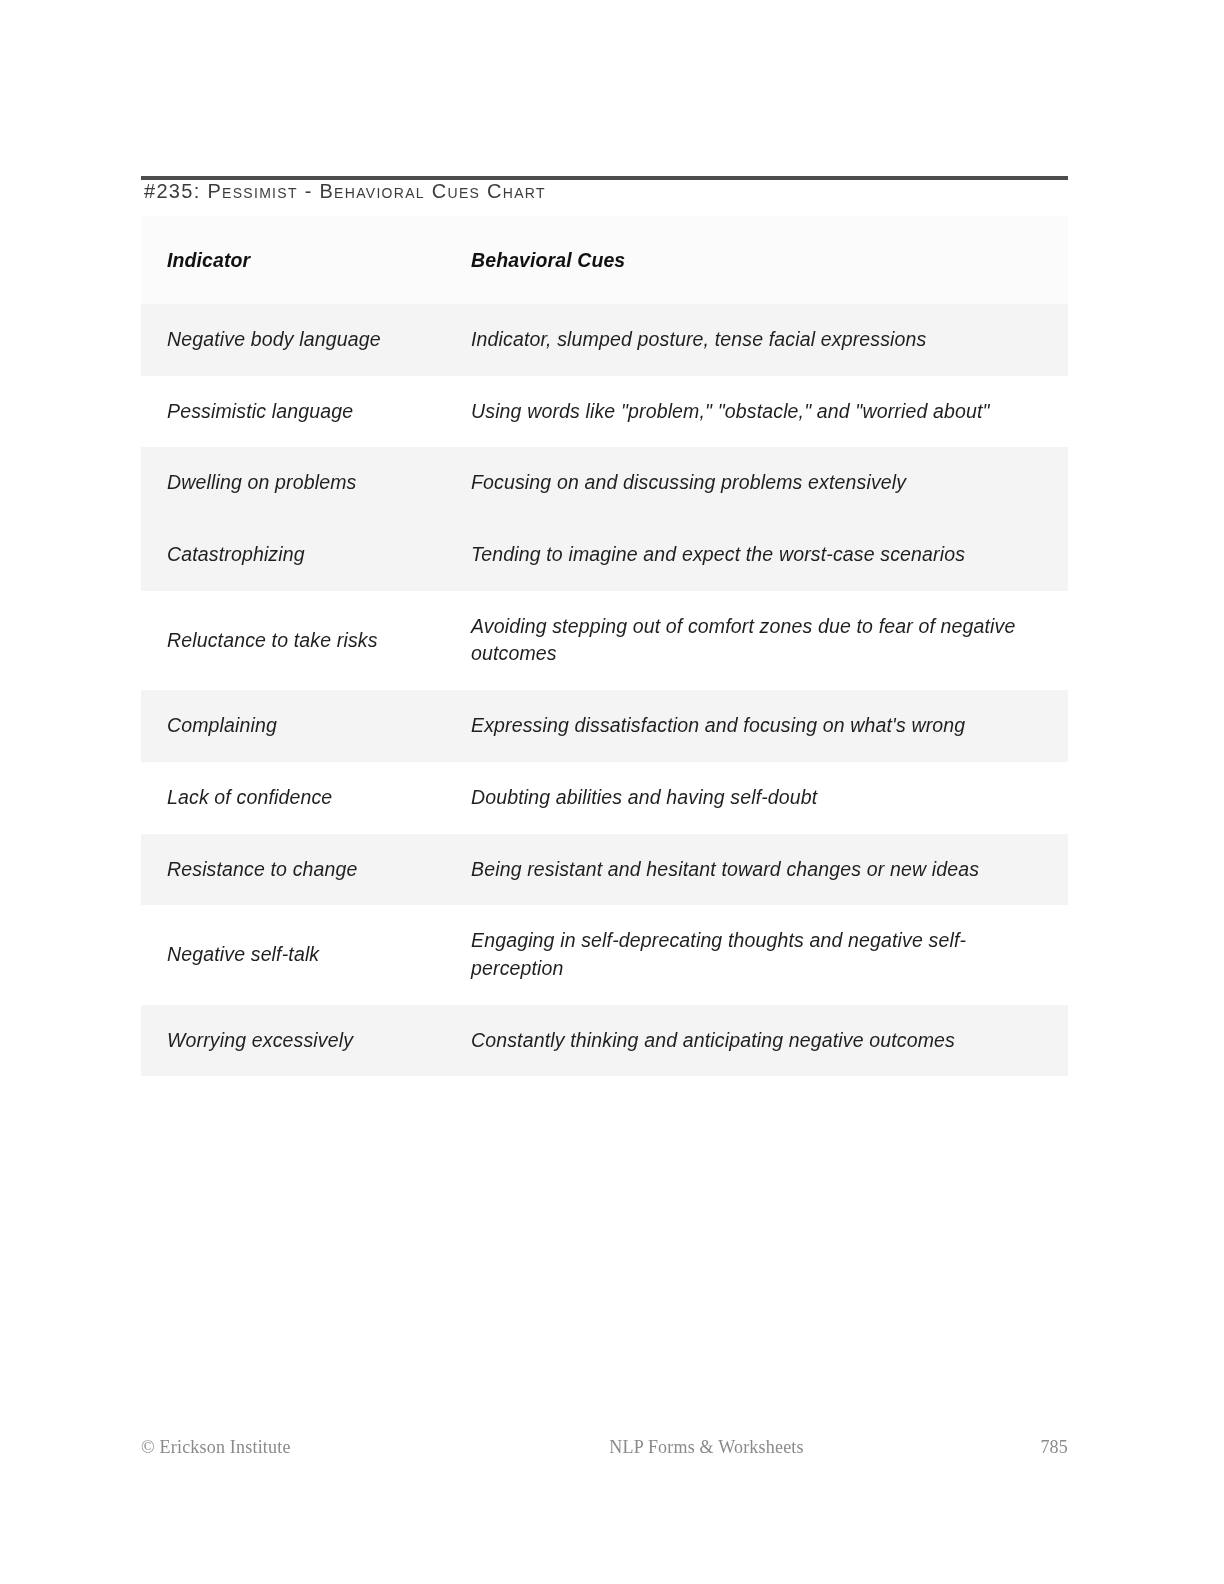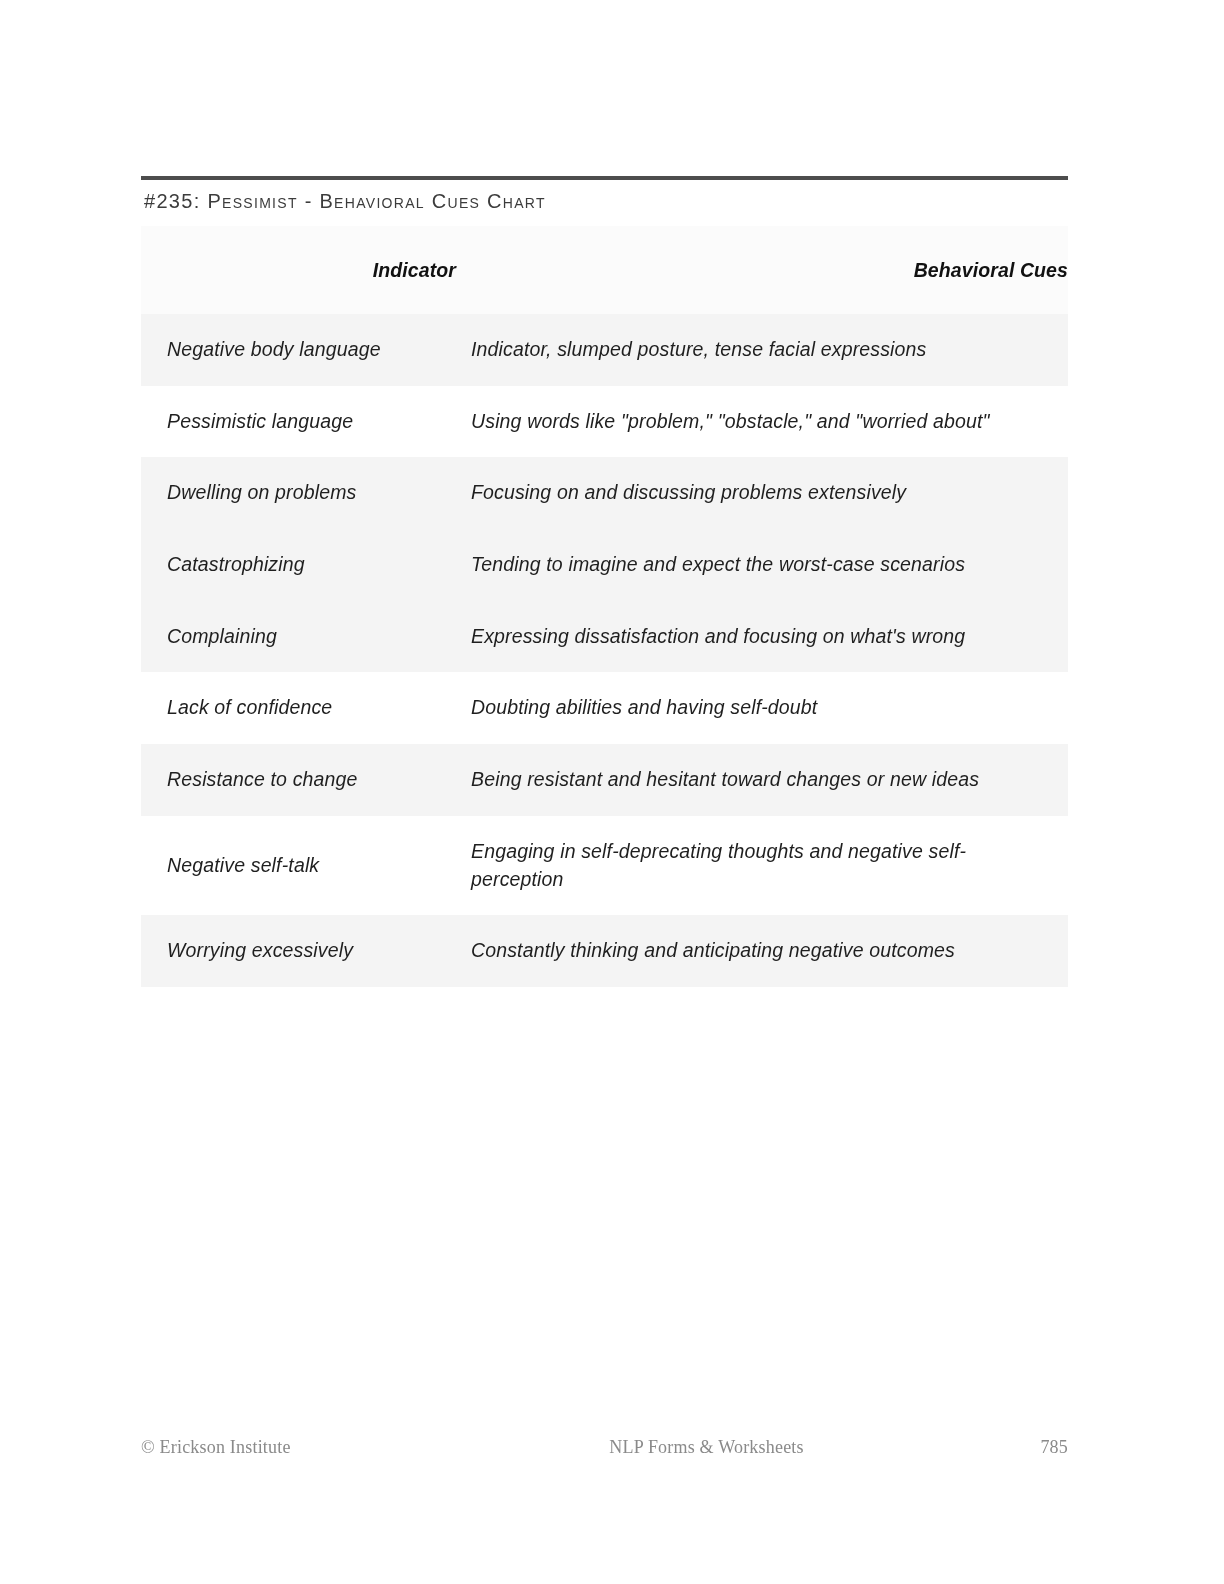--- a/index.html
+++ b/index.html
@@ -30,21 +30,21 @@
     width: 927px;
   }
 
   .top-rule {
     height: 4px;
     background: #4d4d4d;
     width: 927px;
   }
 
   .doc-title {
-    margin-top: 10px;
+    margin-top: 0;
     margin-left: 3px;
     font-family: "Liberation Sans", sans-serif;
     font-size: 20px;
     font-variant: small-caps;
     letter-spacing: 1.3px;
     color: #3c3c3c;
     white-space: nowrap;
   }
 
   
@@ -56,21 +56,21 @@
   }
 
   .cues-table col.col-indicator { width: 315px; }
   .cues-table col.col-cues { width: 612px; }
 
   .cues-table thead tr {
     background: #fbfbfb;
   }
 
   .cues-table th {
-    text-align: right;
+    text-align: left;
     vertical-align: middle;
     height: 88px;
     padding: 0 0 0 26px;
     font-size: 19.5px;
     font-weight: bold;
     font-style: italic;
     color: #111111;
     letter-spacing: 0.1px;
   }
 
@@ -166,20 +166,24 @@
             <td class="td-cues">Using words like "problem," "obstacle," and "worried about"</td>
           </tr>
           <tr class="shaded">
             <td class="td-indicator">Dwelling on problems</td>
             <td class="td-cues">Focusing on and discussing problems extensively</td>
           </tr>
           <tr class="shaded">
             <td class="td-indicator">Catastrophizing</td>
             <td class="td-cues">Tending to imagine and expect the worst-case scenarios</td>
           </tr>
+          <tr>
+            <td class="td-indicator">Reluctance to take risks</td>
+            <td class="td-cues">Avoiding stepping out of comfort zones due to fear of negative outcomes</td>
+          </tr>
           <tr class="shaded">
             <td class="td-indicator">Complaining</td>
             <td class="td-cues">Expressing dissatisfaction and focusing on what's wrong</td>
           </tr>
           <tr>
             <td class="td-indicator">Lack of confidence</td>
             <td class="td-cues">Doubting abilities and having self-doubt</td>
           </tr>
           <tr class="shaded">
             <td class="td-indicator">Resistance to change</td>

